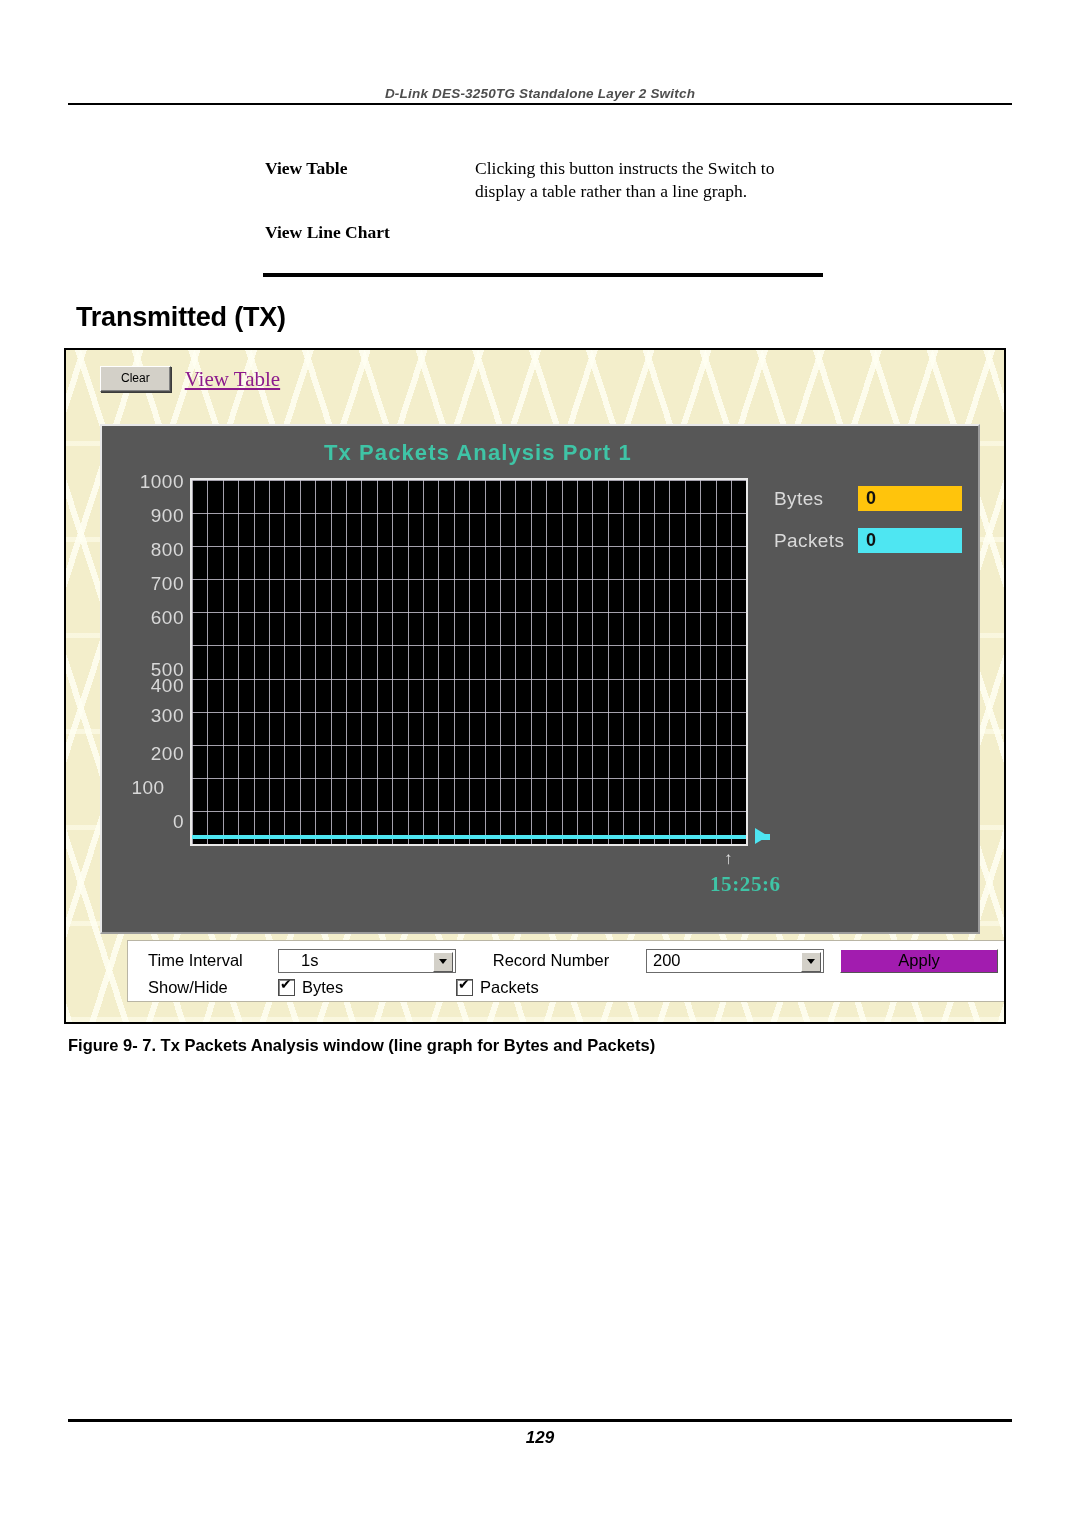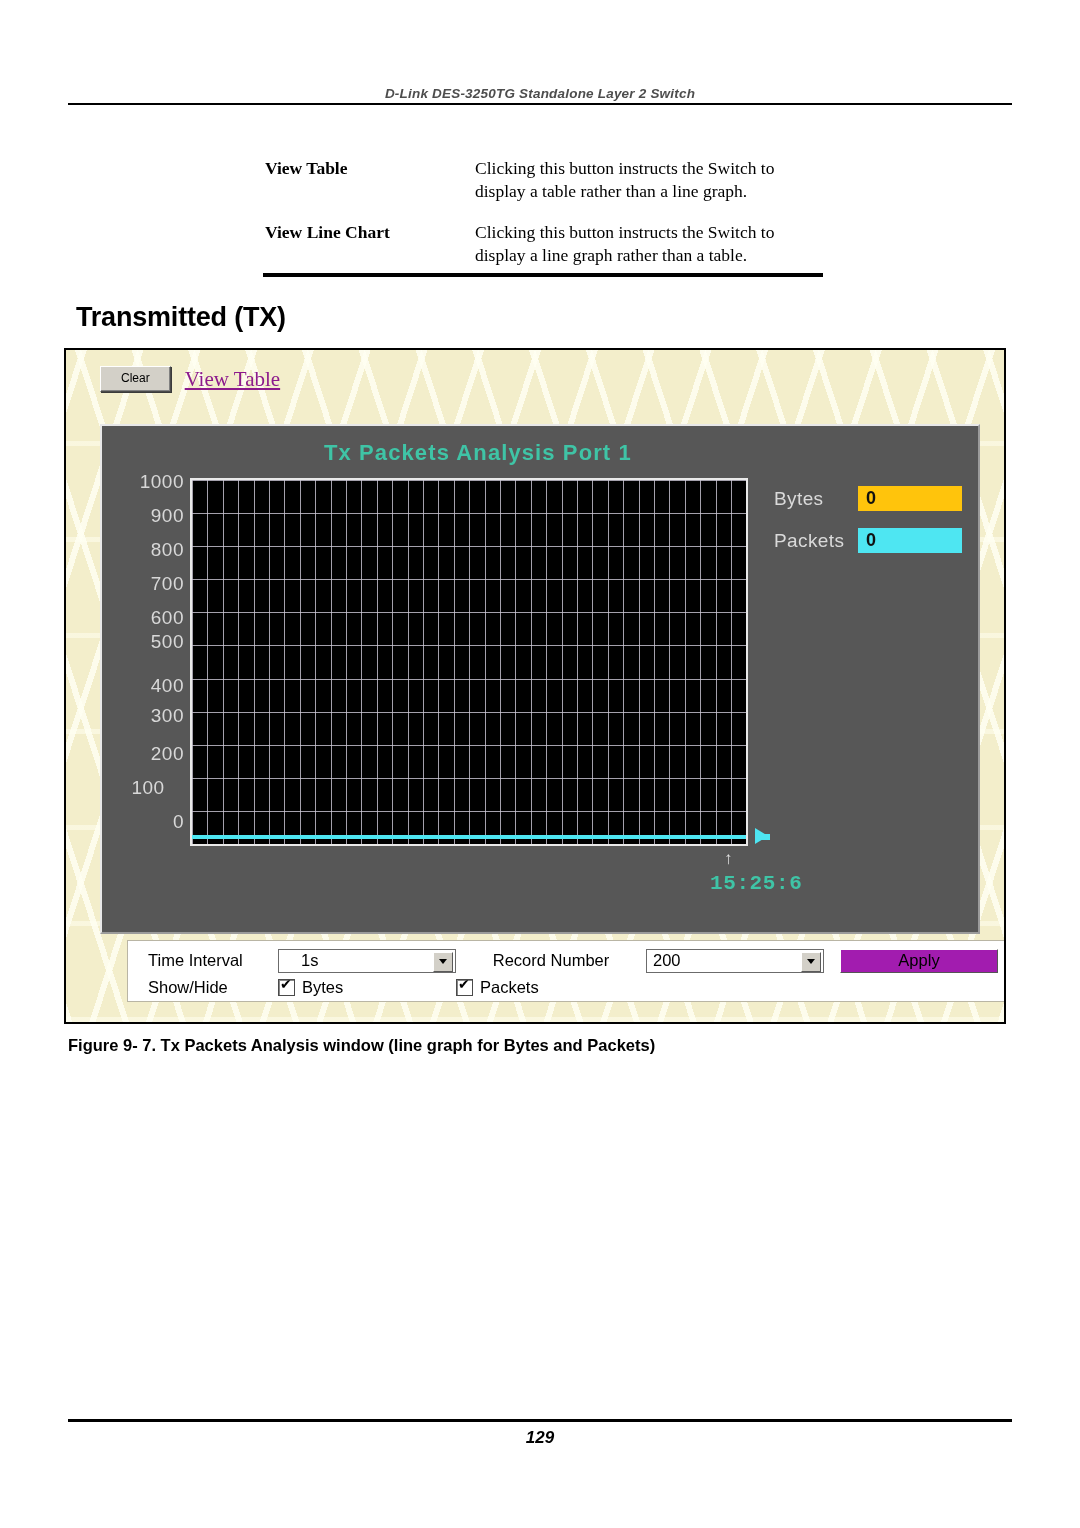--- a/index.html
+++ b/index.html
@@ -235,21 +235,21 @@
     top: 424px;
     font-family: "Liberation Sans", sans-serif;
     font-size: 17px;
     color: #e2e2e2;
     line-height: 1;
   }
   .timestamp {
     position: absolute;
     left: 608px;
     top: 446px;
-    font-family: Liberation Mono, monospace;
+    font-family: Liberation Serif, serif;
     font-size: 21px;
     font-weight: bold;
     color: #3fc4a6;
     letter-spacing: 0.6px;
   }
 
   
   .legend {
     position: absolute;
     left: 672px;
@@ -456,21 +456,20 @@
 </div>
 <div class="header-rule"></div>
 
 <div class="def-table">
   <div class="def-row">
     <div class="def-term">View Table</div>
     <div class="def-desc">Clicking this button instructs the Switch to display a table rather than a line graph.</div>
   </div>
   <div class="def-row">
     <div class="def-term">View Line Chart</div>
-    <div class="def-desc">Clicking this button instructs the Switch to display a line graph rather than a table.</div>
   </div>
 </div>
 <div class="def-rule"></div>
 
 <div class="section-title">Transmitted (TX)</div>
 
 <div class="applet">
   <div class="applet-bg"></div>
 
   <div class="toolbar">
@@ -480,21 +479,21 @@
 
   <div class="chart-panel">
     <div class="chart-title">Tx Packets Analysis  Port 1</div>
 
     <div class="y-axis">
       <div class="y-tick" style="top:0px;">1000</div>
       <div class="y-tick" style="top:34px;">900</div>
       <div class="y-tick" style="top:68px;">800</div>
       <div class="y-tick" style="top:102px;">700</div>
       <div class="y-tick" style="top:136px;">600</div>
-      <div class="y-tick" style="top:160px;">500</div>
+      <div class="y-tick" style="top:188px;">500</div>
       <div class="y-tick" style="top:204px;">400</div>
       <div class="y-tick" style="top:234px;">300</div>
       <div class="y-tick" style="top:272px;">200</div>
       <div class="y-tick" style="top:306px;text-align:center;">100</div>
       <div class="y-tick" style="top:340px;">0</div>
     </div>
 
     <div class="plot-frame">
       <div class="plot-grid"></div>
       <div class="plot-baseline"></div>

